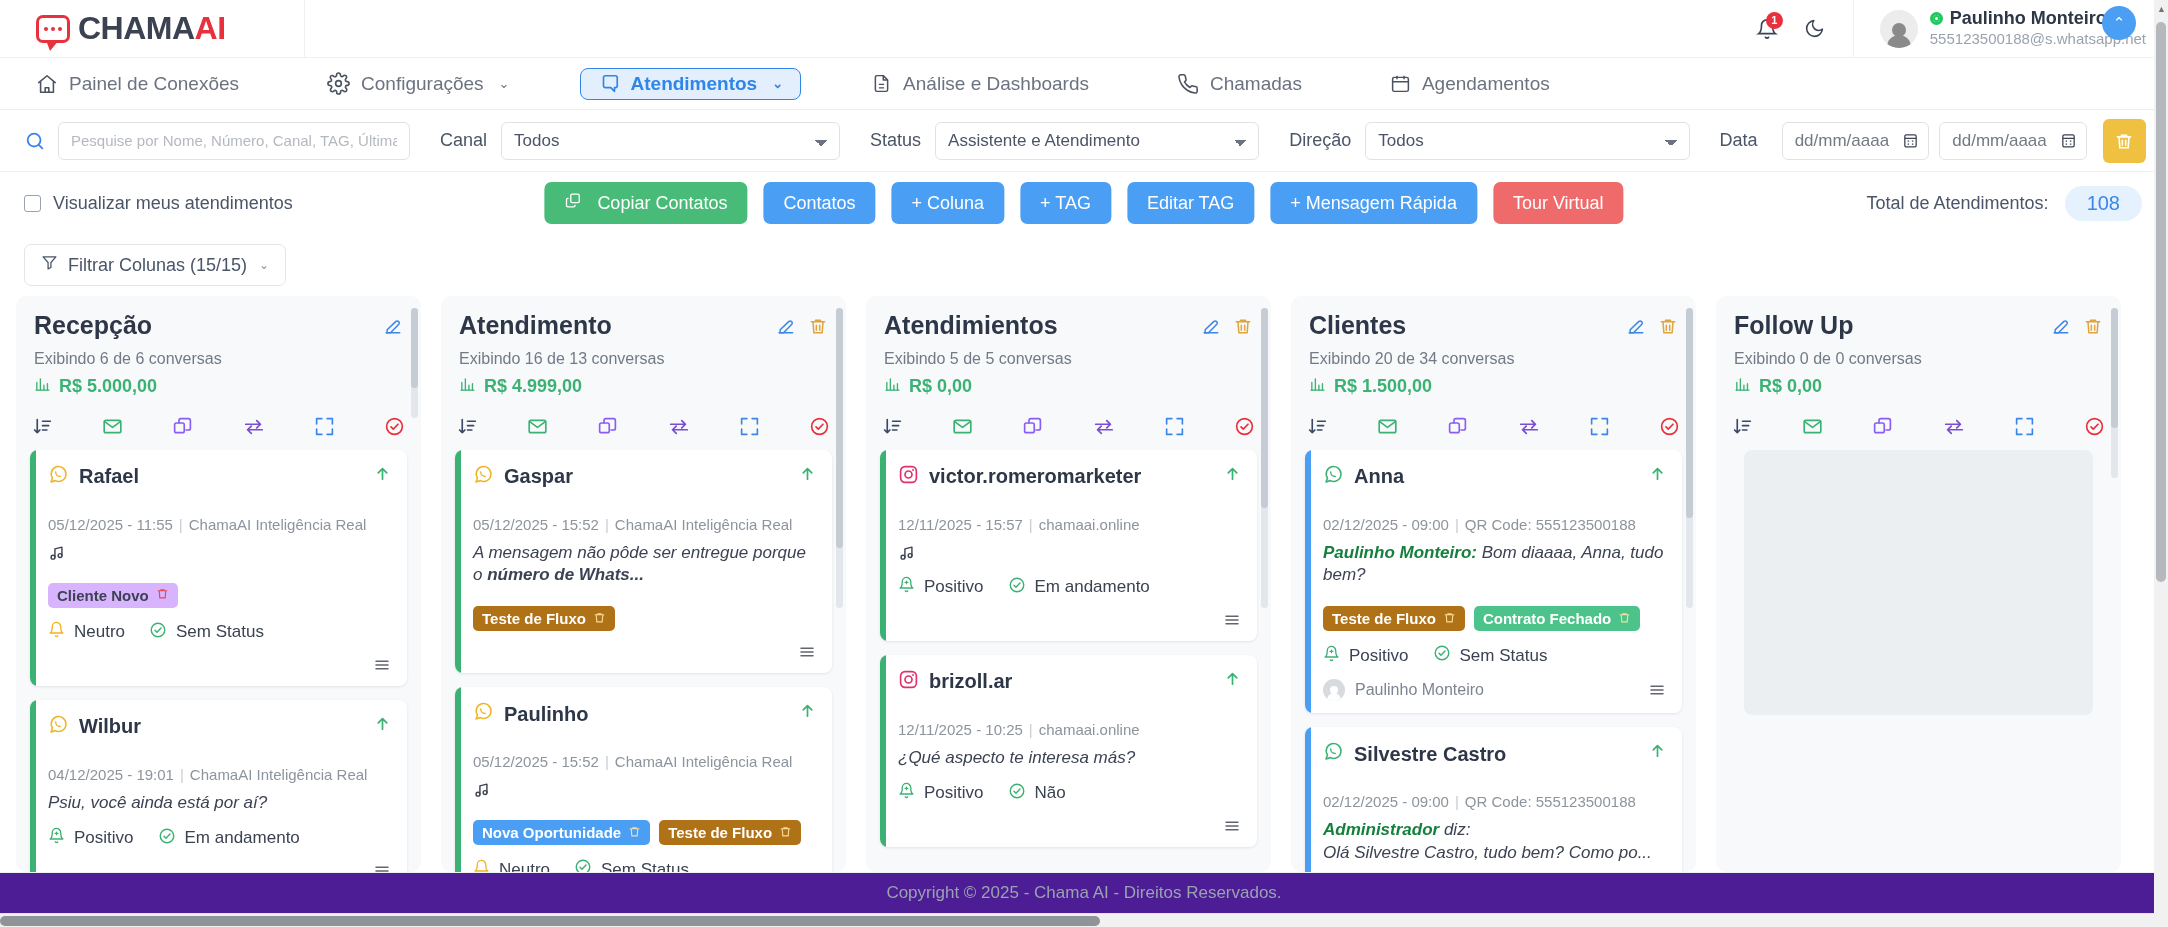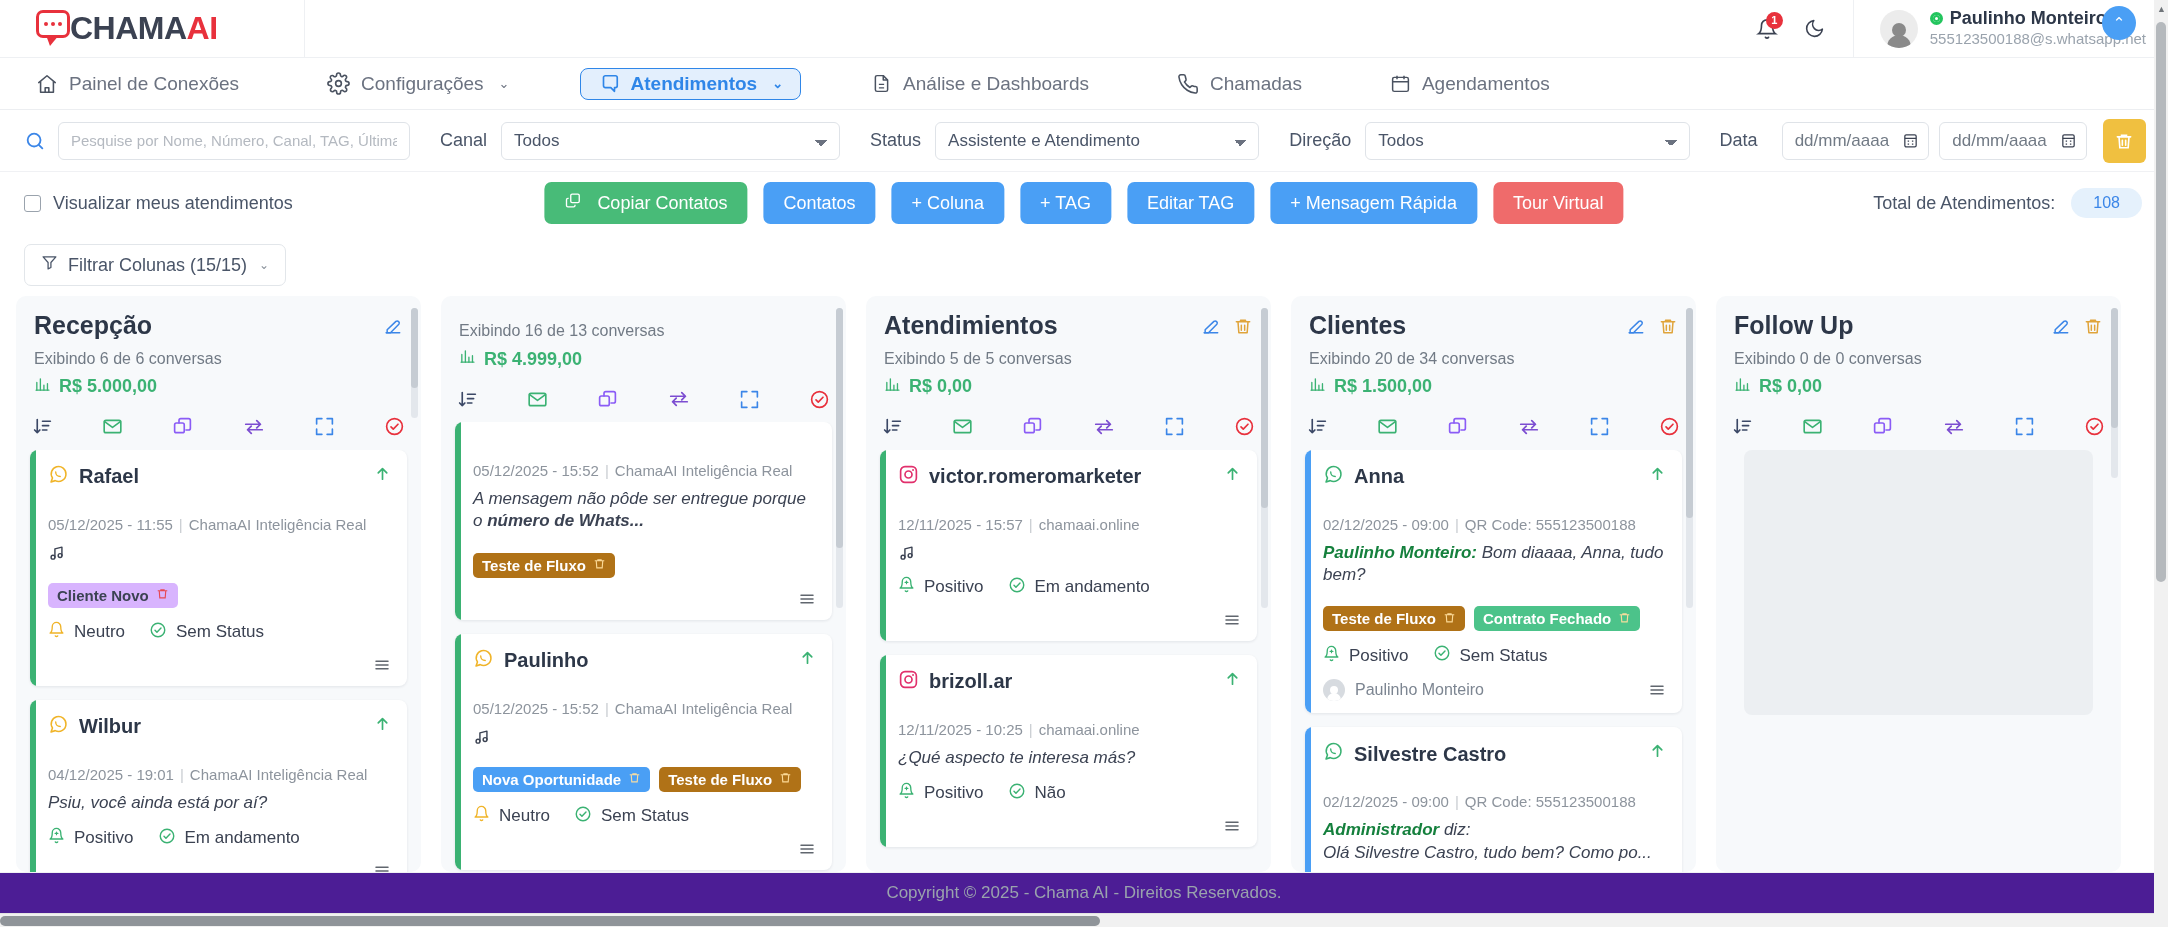--- a/index.html
+++ b/index.html
@@ -17,21 +17,21 @@
   .topbar {
     height: 58px; flex: 0 0 58px;
     display: flex; align-items: stretch;
     background: #fff; border-bottom: 1px solid #eef0f3;
     position: relative;
   }
   .brand {
     width: 305px; display: flex; align-items: center; padding-left: 36px;
     border-right: 1px solid #eef0f3;
   }
-  .brand-logo { display: flex; align-items: flex-start; gap: 0; }
+  .brand-logo { display: flex; align-items: center; gap: 8px; }
   .brand-bubble {
     width: 34px; height: 28px; border: 3.5px solid #e8313c; border-radius: 7px;
     position: relative; display: flex; align-items: center; justify-content: center; gap: 3px;
   }
   .brand-bubble:after {
     content: ""; position: absolute; left: 7px; bottom: -11px;
     width: 0; height: 0; border-left: 4px solid transparent; border-right: 9px solid transparent;
     border-top: 11px solid #e8313c;
   }
   .brand-bubble i { width: 4px; height: 4px; border-radius: 50%; background: #e8313c; display: block; }
@@ -131,21 +131,21 @@
   .btn-group { position: absolute; left: 50%; transform: translateX(-50%); display: flex; gap: 16px; }
   .btn {
     height: 42px; border: none; border-radius: 7px; color: #fff; font-size: 18px;
     font-family: inherit; padding: 0 20px; cursor: pointer; display: flex; align-items: center; gap: 16px;
     white-space: nowrap;
   }
   .btn-green { background: #48bb78; }
   .btn-blue { background: #4a9ff5; }
   .btn-red { background: #ef6b6b; }
   .total-wrap { margin-left: auto; display: flex; align-items: center; gap: 16px; font-size: 18px; color: #4a5568; }
-  .total-pill { background: #e5f1fc; color: #3b86e8; border-radius: 18px; padding: 6px 22px; font-size: 16px; }
+  .total-pill { background: #e5f1fc; color: #3b86e8; border-radius: 18px; padding: 6px 22px; font-size: 20px; }
 
   
   .filtercols { flex: 0 0 62px; display: flex; align-items: center; padding: 0 24px; }
   .filtercols-btn {
     display: flex; align-items: center; gap: 10px; height: 42px; padding: 0 16px;
     border: 1px solid #e2e6ea; border-radius: 7px; background: #fff; color: #4a5568;
     font-size: 18px; cursor: pointer; font-family: inherit;
   }
   .filtercols-btn .caret { font-size: 12px; color: #8a929b; margin-left: 2px; }
 
@@ -596,20 +596,36 @@
     </div>
       </div>
       <div class="col-scrollbar" style="height:110px;top:12px">
         <i style="height:80px;margin-top:0px"></i>
       </div>
     </div>
         </div>
         <div class="col">
     <div class="col-inner">
       <div class="col-head">
+        <div class="col-title-row">
+          <div class="col-title">Atendimento</div>
+          <div class="col-head-icons">
+            <span class="ico-edit">
+                    <svg width="20" height="20" viewBox="0 0 24 24" fill="none" stroke="#3b86e8" stroke-width="1.8" stroke-linecap="round" stroke-linejoin="round">
+                      <path d="M4 20h5l10-10a2.5 2.5 0 0 0-3.5-3.5L5 16.5V20z"></path>
+                      <path d="M4 20h16"></path>
+                    </svg>
+                  </span>
+            <span class="ico-del">
+                    <svg width="20" height="20" viewBox="0 0 24 24" fill="none" stroke="#e0a43a" stroke-width="1.8" stroke-linecap="round" stroke-linejoin="round">
+                      <path d="M4 7h16M9 7V5h6v2M6 7l1 13h10l1-13M10 11v6M14 11v6"></path>
+                    </svg>
+                  </span>
+          </div>
+        </div>
         <div class="col-sub">Exibindo 16 de 13 conversas</div>
         <div class="col-money">
           <span><svg width="17" height="17" viewBox="0 0 24 24" fill="none" stroke="#3bb273" stroke-width="1.9" stroke-linecap="round">
                     <path d="M4 20V9M9 20V4M14 20v-7M19 20V11"></path>
                     <path d="M3 20h18"></path>
                   </svg></span>
           <span>R$ 4.999,00</span>
         </div>
       </div>
       <div class="col-tools">
@@ -644,20 +660,32 @@
               </span>
         <span class="t-check">
                 <svg width="21" height="21" viewBox="0 0 24 24" fill="none" stroke="#e8313c" stroke-width="1.9" stroke-linecap="round" stroke-linejoin="round">
                   <circle cx="12" cy="12" r="9"></circle>
                   <path d="M8 12.4l2.6 2.6L16 9.4"></path>
                 </svg>
               </span>
       </div>
       <div class="col-body">
         <div class="card" style="--accent:#3bb273">
+      <div class="card-top">
+        <span class="card-name">
+          <span><svg width="21" height="21" viewBox="0 0 24 24" fill="none" stroke="#f0b429" stroke-width="1.8" stroke-linecap="round" stroke-linejoin="round">
+                        <path d="M20.5 11.6a8.4 8.4 0 0 1-12.3 7.4L3.5 20.5l1.6-4.6A8.4 8.4 0 1 1 20.5 11.6z"></path>
+                        <path d="M8.8 9c0 3 2.2 5.2 5.2 5.2" stroke-width="1.6"></path>
+                      </svg></span>
+          <span>Gaspar</span>
+        </span>
+        <span><svg width="17" height="19" viewBox="0 0 24 24" fill="none" stroke="#3bb273" stroke-width="2.4" stroke-linecap="round" stroke-linejoin="round">
+                      <path d="M12 20V5M6 11l6-6 6 6"></path>
+                    </svg></span>
+      </div>
       <div class="card-meta">
         <span>05/12/2025 - 15:52</span><span class="sep">|</span><span>ChamaAI Inteligência Real</span>
       </div>
 
       <div class="card-msg">A mensagem não pôde ser entregue porque o <b>número de Whats...</b></div>
       <div class="tags">
                   <span class="tag" style="background:#b07217;color:#ffffff">
          <span>Teste de Fluxo</span>
          <span class="tg-del"><svg width="13" height="13" viewBox="0 0 24 24" fill="none" stroke="#ffdf9e" stroke-width="2.1" stroke-linecap="round">
                         <path d="M4 7h16M9 7V5h6v2M6 7l1 13h10l1-13"></path>

